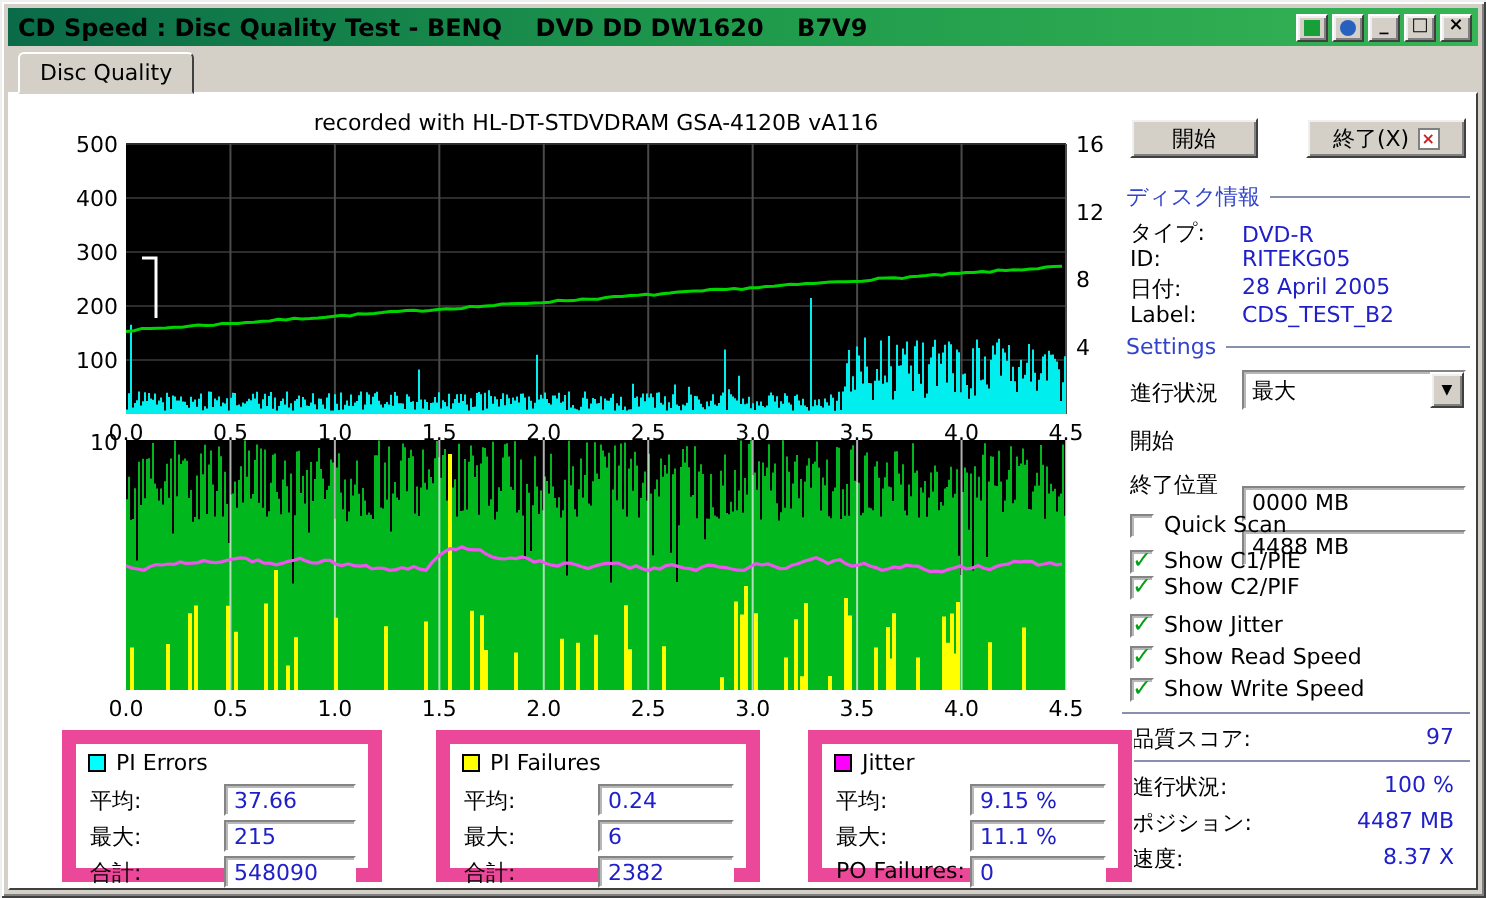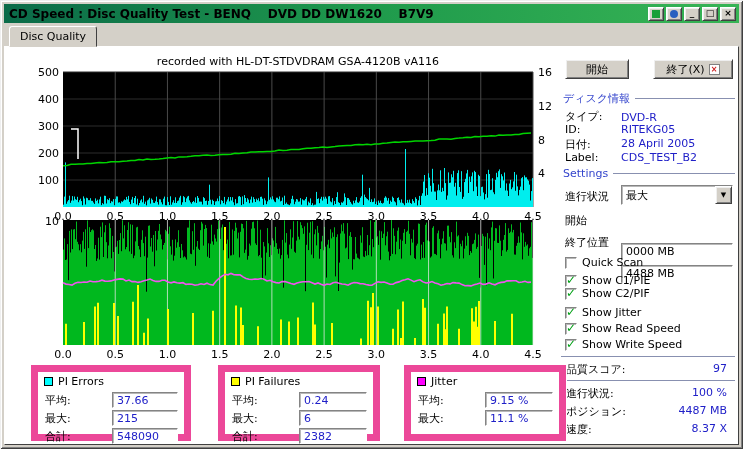--- a/index.html
+++ b/index.html
@@ -294,16 +294,22 @@
           <span class="sunken vbox">
             <span>9.15 %</span>
           </span>
         </div>
       <div class="srow" style="top:38px;">
           <span class="lbl">最大:</span>
           <span class="sunken vbox">
             <span>11.1 %</span>
           </span>
         </div>
+      <div class="srow" style="top:56px;">
+          <span class="lbl">PO Failures:</span>
+          <span class="sunken vbox">
+            <span>0</span>
+          </span>
+        </div>
     </div>
 
   </div>
 </div>
 
 </body></html>

